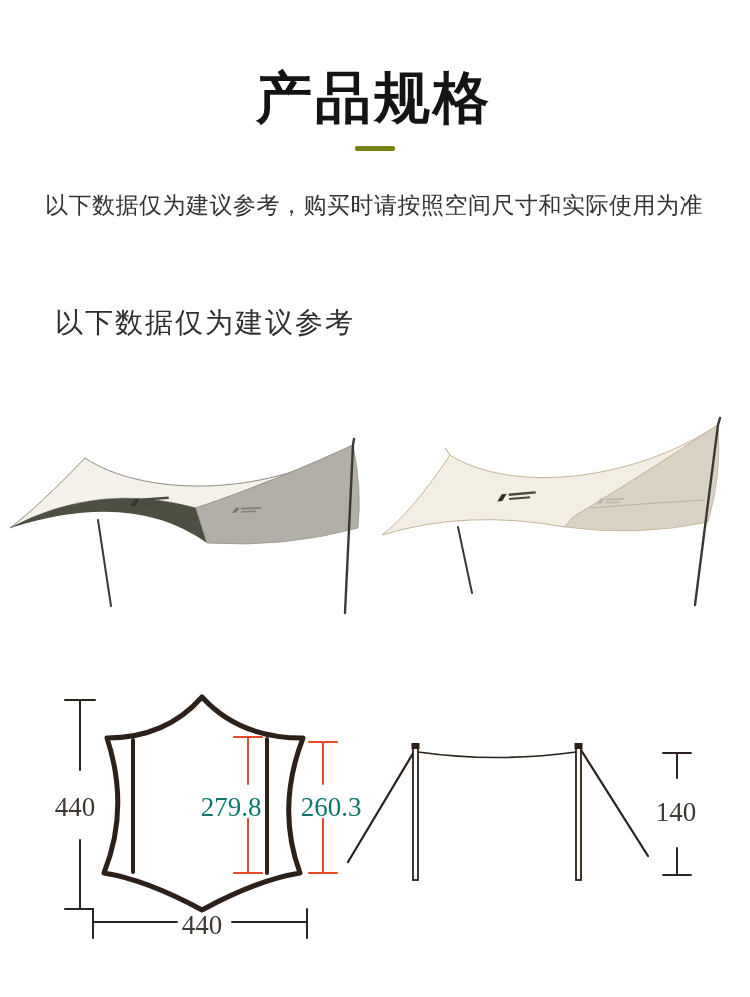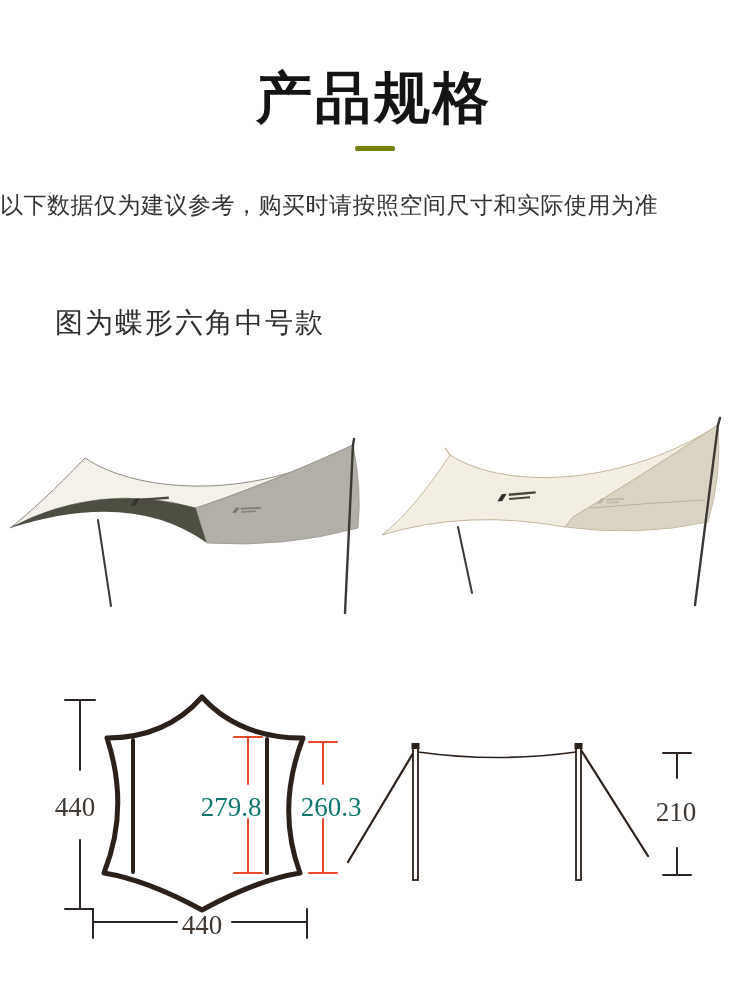--- a/index.html
+++ b/index.html
@@ -1,21 +1,21 @@
 <!DOCTYPE html>
 <html><head>
 <meta charset="utf-8">
 <style>
   html,body{margin:0;padding:0;background:#fff;}
   .page{position:relative;width:748px;height:997px;background:#ffffff;overflow:hidden;
         font-family:"Liberation Sans",sans-serif;border-radius:14px;}
   .title{position:absolute;left:0;right:0;top:66px;text-align:center;
          font-size:56px;font-weight:900;color:#141414;letter-spacing:3px;line-height:64px;}
   .underline{position:absolute;left:355px;top:146px;width:40px;height:5px;}
-  .notice{position:absolute;left:0;right:0;top:190px;
+  .notice{position:absolute;left:0;right:0;top:190px;text-align:center;
           font-size:23px;color:#333;letter-spacing:.5px;line-height:30px;font-weight:400;}
   .caption{position:absolute;left:55px;top:304px;font-size:28px;color:#2f2f2f;
            letter-spacing:2px;font-weight:400;}
   .tarp{position:absolute;}
   .tarp-left{left:0;top:420px;width:380px;height:205px;}
   .tarp-right{left:370px;top:415px;width:380px;height:200px;}
   .diag{position:absolute;}
   .diag-front{left:40px;top:680px;width:330px;height:270px;}
   .diag-side{left:345px;top:690px;width:370px;height:250px;}
   .dim-label{position:absolute;font-family:"Liberation Serif",serif;font-size:27px;
@@ -27,21 +27,21 @@
 
 <div class="page">
 
   <div class="title">产品规格</div>
   <svg class="underline" viewBox="0 0 40 5">
     <rect x="0" y="0" width="40" height="5" rx="2" fill="#75810a"></rect>
   </svg>
 
   <div class="notice">以下数据仅为建议参考，购买时请按照空间尺寸和实际使用为准</div>
 
-  <div class="caption">图为蝶形六角中号款</div>
+  <div class="caption">以下数据仅为建议参考</div>
 
   <svg class="tarp tarp-left" viewBox="0 0 380 205">
 
     <path d="M10,108 Q40,85 85,38 C140,75 260,80 353,25 C310,45 250,70 196,88 Q98,61 10,108 Z" stroke="#8e8c84" stroke-width="1" stroke-linejoin="round" fill="#f4f1ea"></path>
 
     <path d="M10,108 Q98,61 196,88 L207,123 Q132,69 10,108 Z" fill="#4e4f43"></path>
 
     <path d="M196,88 C250,70 310,45 353,25 Q362,68 358,108 Q285,128 207,123 Z" stroke="#9a978f" stroke-width="0.8" fill="#b2afa8"></path>
 
     <path d="M98,100 L111,186" fill="none" stroke-width="2" stroke-linecap="round" stroke="#3c3935"></path>
@@ -118,15 +118,15 @@
     <g fill="none" stroke="#2b2420" stroke-width="2" stroke-linecap="round">
       <path d="M318,63 L346,63 M332,63 L332,88"></path>
       <path d="M332,158 L332,185 M318,185 L346,185"></path>
     </g>
   </svg>
 
   <span class="dim-label" style="left:50px;top:795px;width:50px;">440</span>
   <span class="dim-label" style="left:172px;top:913px;width:60px;">440</span>
   <span class="dim-label dim-red" style="left:199px;top:795px;width:64px;">279.8</span>
   <span class="dim-label dim-red" style="left:291px;top:795px;width:64px;padding-left:8px;">260.3</span>
-  <span class="dim-label" style="left:651px;top:800px;width:50px;">210</span>
+  <span class="dim-label" style="left:651px;top:800px;width:50px;">140</span>
 
 </div>
 
 </body></html>

